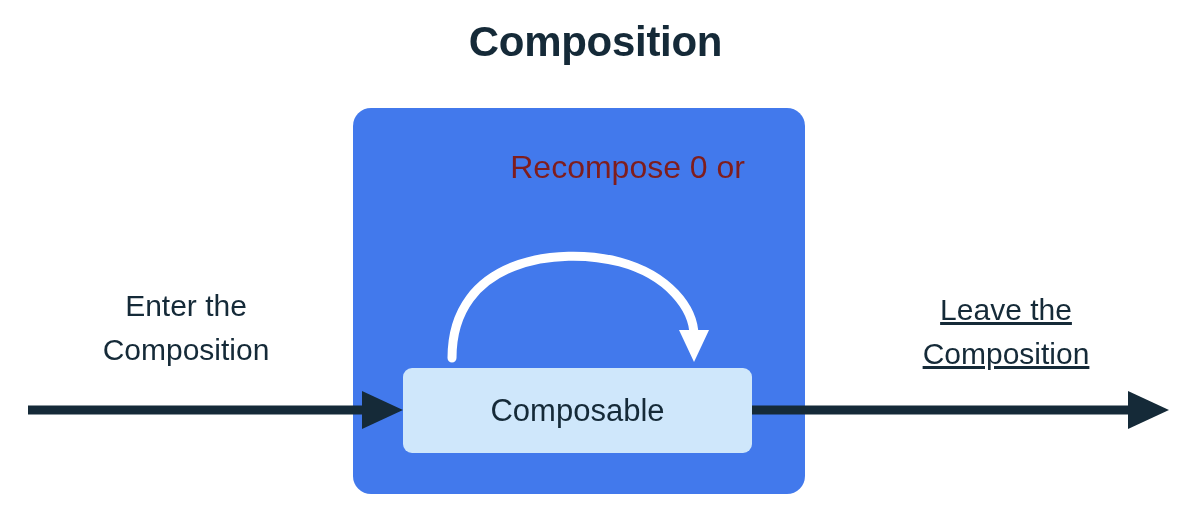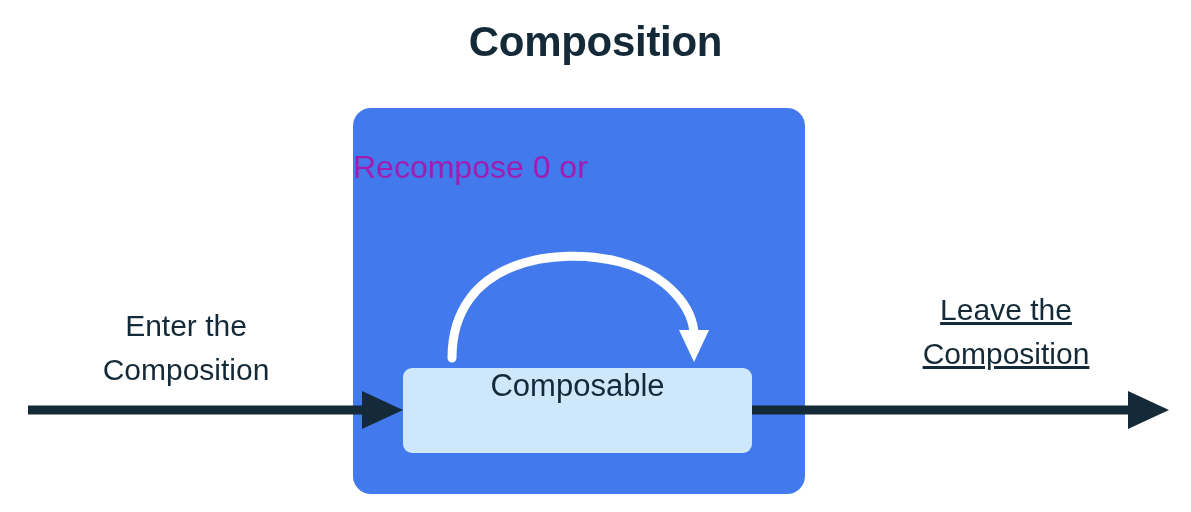--- a/index.html
+++ b/index.html
@@ -48,60 +48,60 @@
     height: 386px;
     background: #4279ec;
     border-radius: 18px;
   }
 
   .recompose-label {
     position: absolute;
     left: 353px;
     top: 145px;
     width: 392px;
-    text-align: left;
-    color: #a21caf;
+    text-align: right;
+    color: #7f1d1d;
     font-size: 32px;
     line-height: 45px;
     font-weight: 400;
   }
   .recompose-label .line { display: block; }
 
   
   .composable-node {
     position: absolute;
     left: 403px;
     top: 368px;
     width: 349px;
     height: 85px;
     background: #cfe7fb;
     border-radius: 9px;
     display: flex;
-    align-items: flex-start;
+    align-items: center;
     justify-content: center;
   }
   .composable-label {
     color: #152a38;
     font-size: 31px;
     line-height: 36px;
     font-weight: 400;
     white-space: nowrap;
   }
 
   
   .side-label {
     position: absolute;
     text-align: center;
     color: #152a38;
     font-size: 30px;
     line-height: 44px;
     font-weight: 400;
   }
   .side-label .line { display: block; white-space: nowrap; }
-  .side-label.left  { left: 30px;  top: 304px; width: 312px; }
+  .side-label.left  { left: 30px;  top: 284px; width: 312px; }
   .side-label.right { left: 850px; top: 288px; width: 312px; text-decoration: underline; }
 
   
   .arrow-layer {
     position: absolute;
     left: 0;
     top: 0;
     width: 1191px;
     height: 512px;
     overflow: visible;

